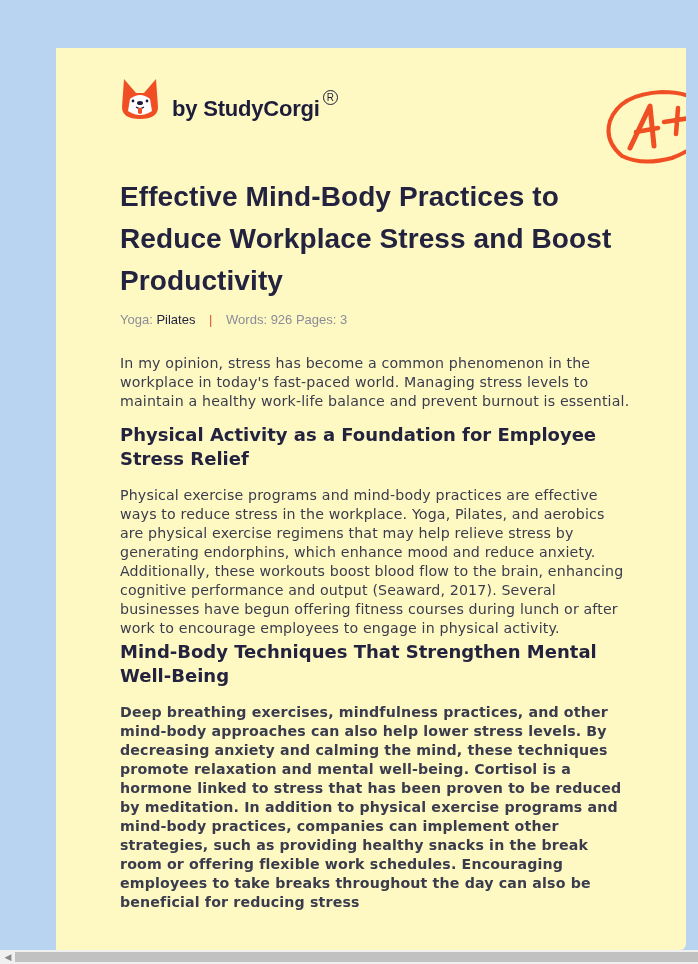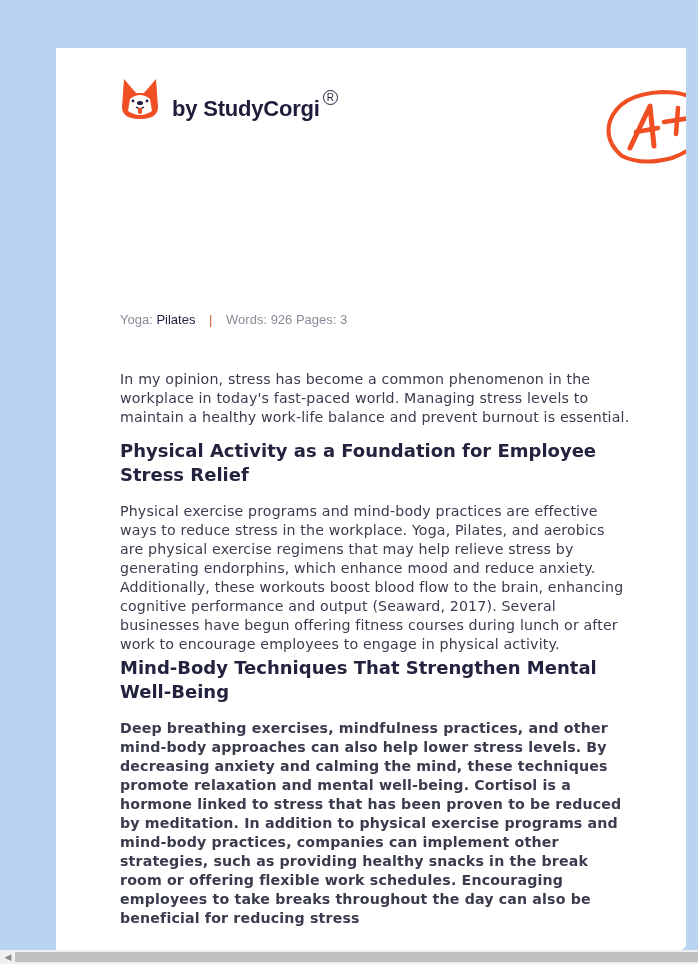--- a/index.html
+++ b/index.html
@@ -5,21 +5,21 @@
     html, body { margin: 0; padding: 0; }
     body {
       width: 698px; height: 964px; overflow: hidden;
       background: #b8d4f1;
       position: relative;
       font-family: "DejaVu Sans", sans-serif;
     }
     .card {
       position: absolute; left: 56px; top: 48px;
       width: 630px; height: 902px;
-      background: #ffffff;
+      background: #fef9c3;
       border-radius: 0 0 6px 0;
       overflow: hidden;
     }
     .header { position: absolute; left: 64px; top: 28px; width: 530px; height: 70px; }
     .logo { position: absolute; left: 0; top: 0; display: flex; align-items: center; }
     .logo svg { display: block; }
     .brand {
       margin-left: 12px; margin-top: 20px;
       font-family: "Liberation Sans", sans-serif; font-weight: bold;
       font-size: 22px; color: #1d1d3b; letter-spacing: -0.2px;
@@ -42,21 +42,21 @@
     .content { position: absolute; left: 64px; top: 306px; width: 512px; }
     h2 {
       font-family: "DejaVu Sans", sans-serif; font-weight: bold;
       font-size: 18px; line-height: 24px; color: #23233f; margin: 0;
     }
     p {
       font-family: "DejaVu Sans", sans-serif; font-size: 14.2px; line-height: 19px;
       color: #3a3c4e; margin: 0; letter-spacing: 0.15px;
     }
     .h-intro { margin-top: 0; }
-    .p-intro { margin-top: 16px; }
+    .p-intro { }
     .h2b { margin-top: 12px; }
     .pb { margin-top: 15px; }
     .h2c { margin-top: 2px; }
     .pc { margin-top: 15px; font-weight: bold; }
     .scrollbar {
       position: absolute; left: 0; top: 950px; width: 698px; height: 14px;
       background: #f0f0f0;
     }
     .scroll-left {
       position: absolute; left: 2px; top: 0; width: 12px; height: 14px;
@@ -89,20 +89,21 @@
     <div class="grade">
       <svg width="110" height="82" viewBox="0 0 110 82">
         <path d="M20 70 Q2 55 8 35 Q18 8 60 6 Q100 6 104 30 Q108 58 70 72 Q40 80 20 70" stroke="#f04e23" stroke-width="4" fill="none" stroke-linecap="round"></path>
         <path d="M28 62 L48 20 L52 60" stroke="#f04e23" stroke-width="5" fill="none" stroke-linecap="round" stroke-linejoin="round"></path>
         <path d="M34 46 L56 42" stroke="#f04e23" stroke-width="4.5" fill="none" stroke-linecap="round"></path>
         <path d="M62 36 L88 32 M76 22 L74 48" stroke="#f04e23" stroke-width="4.5" fill="none" stroke-linecap="round"></path>
       </svg>
     </div>
   </div>
 
+  <h1 class="title">Effective Mind-Body Practices to Reduce Workplace Stress and Boost Productivity</h1>
 
   <div class="meta">
     <span>Yoga:</span>
     <span class="topic-val">Pilates</span>
     <span class="sep">|</span>
     <span>Words: 926</span>
     <span class="gap">Pages: 3</span>
   </div>
 
   <div class="content">

